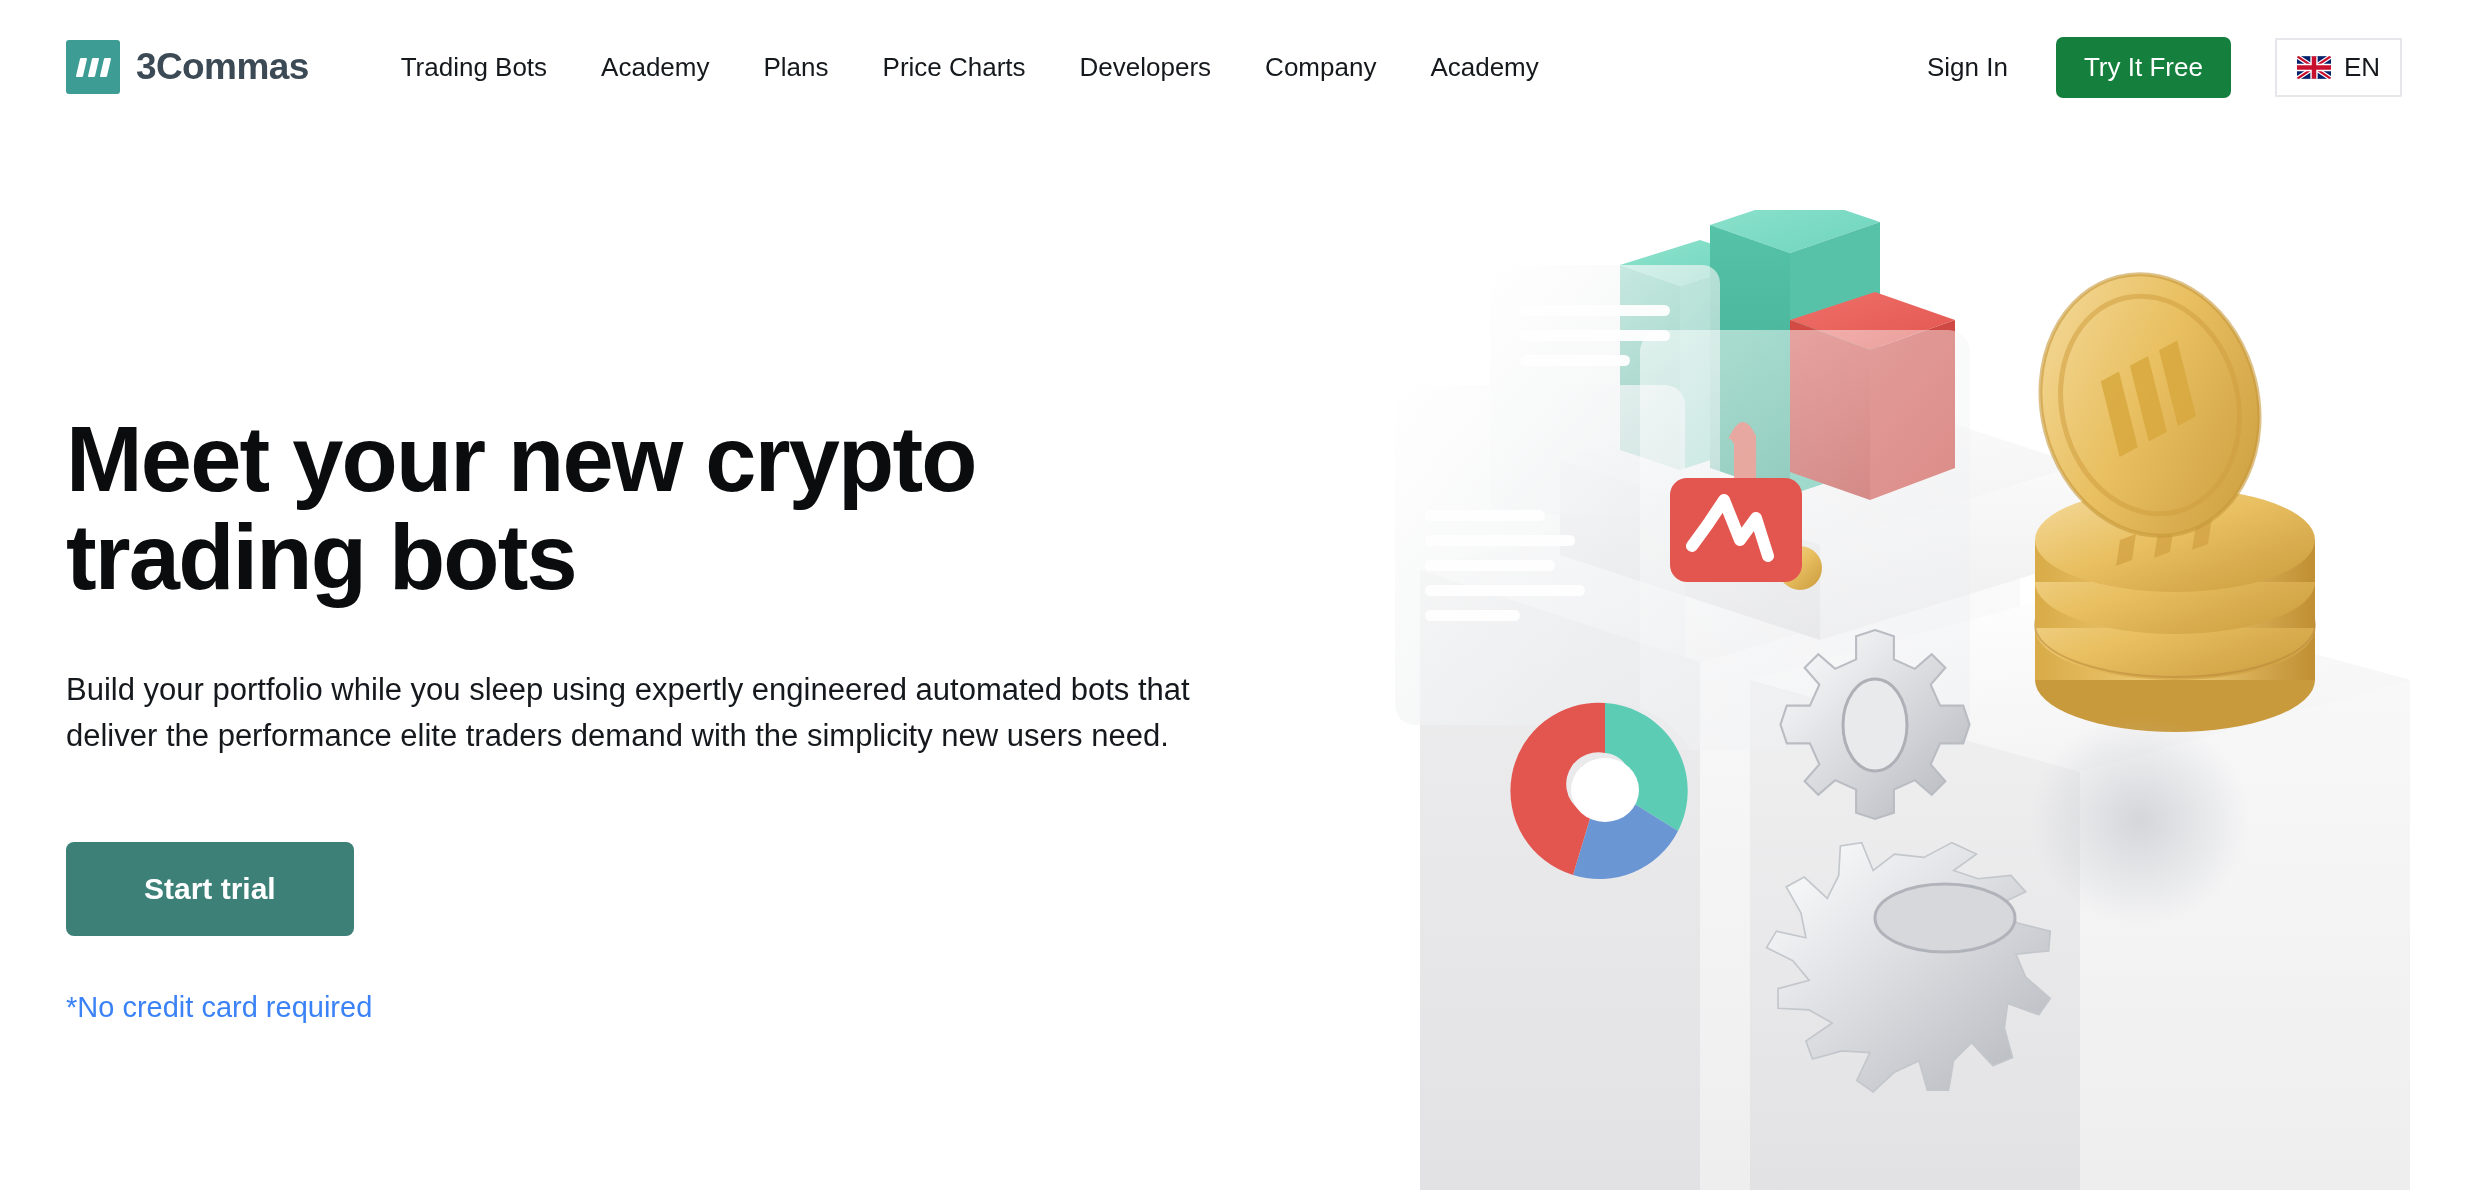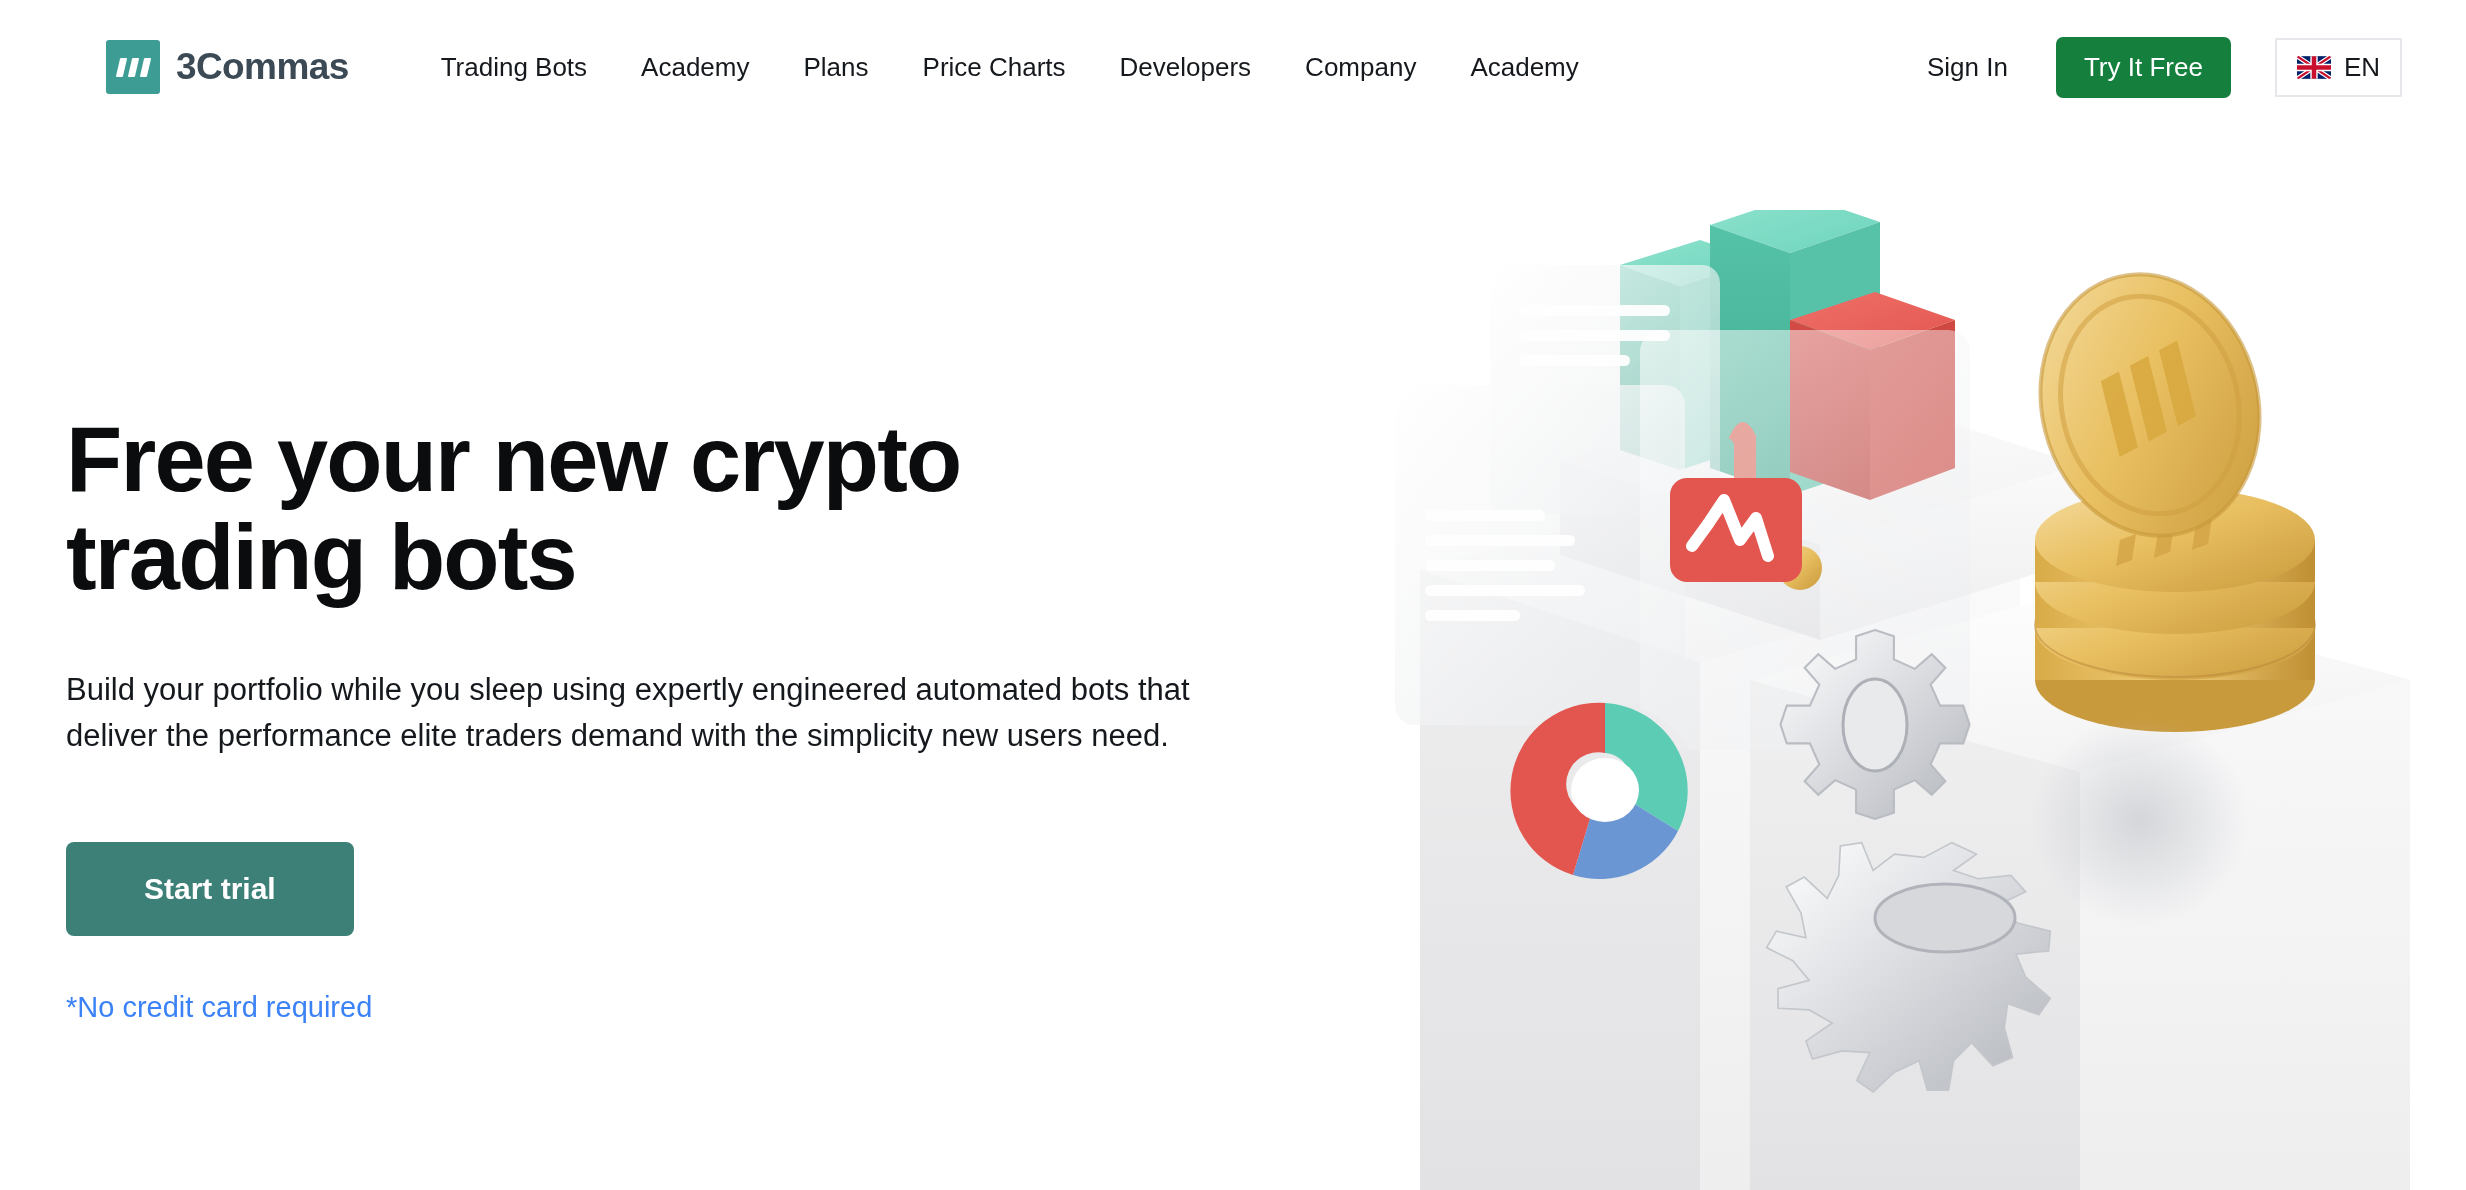--- a/index.html
+++ b/index.html
@@ -22,21 +22,20 @@
 
   
   .header {
     position: absolute;
     top: 0; left: 0;
     width: 2466px;
     height: 134px;
     display: flex;
     align-items: center;
     background: #ffffff;
-    padding-left: 40px;
   }
 
   .logo {
     display: flex;
     align-items: center;
     gap: 16px;
     margin-left: 66px;
     cursor: pointer;
     text-decoration: none;
   }
@@ -217,21 +216,21 @@
           <path d="M30,0 V40 M0,20 H60" stroke="#ffffff" stroke-width="13"></path>
           <path d="M30,0 V40 M0,20 H60" stroke="#C8102E" stroke-width="8"></path>
         </svg>
         <span class="lang-label">EN</span>
       </div>
     </div>
 
   </header>
 
   <section class="hero-text">
-    <h1 class="hero-title">Free your new crypto trading bots</h1>
+    <h1 class="hero-title">Meet your new crypto trading bots</h1>
     <p class="hero-sub">Build your portfolio while you sleep using expertly engineered automated bots that deliver the performance elite traders demand with the simplicity new users need.</p>
     <button class="start-trial">Start trial</button>
     <div class="no-credit">*No credit card required</div>
   </section>
 
   <div class="illustration">
     <svg width="1130" height="980" viewBox="0 0 1130 980">
       <defs>
         <linearGradient id="gTealTop" x1="0" y1="0" x2="1" y2="1">
           <stop offset="0" stop-color="#8ee2cd"></stop>

